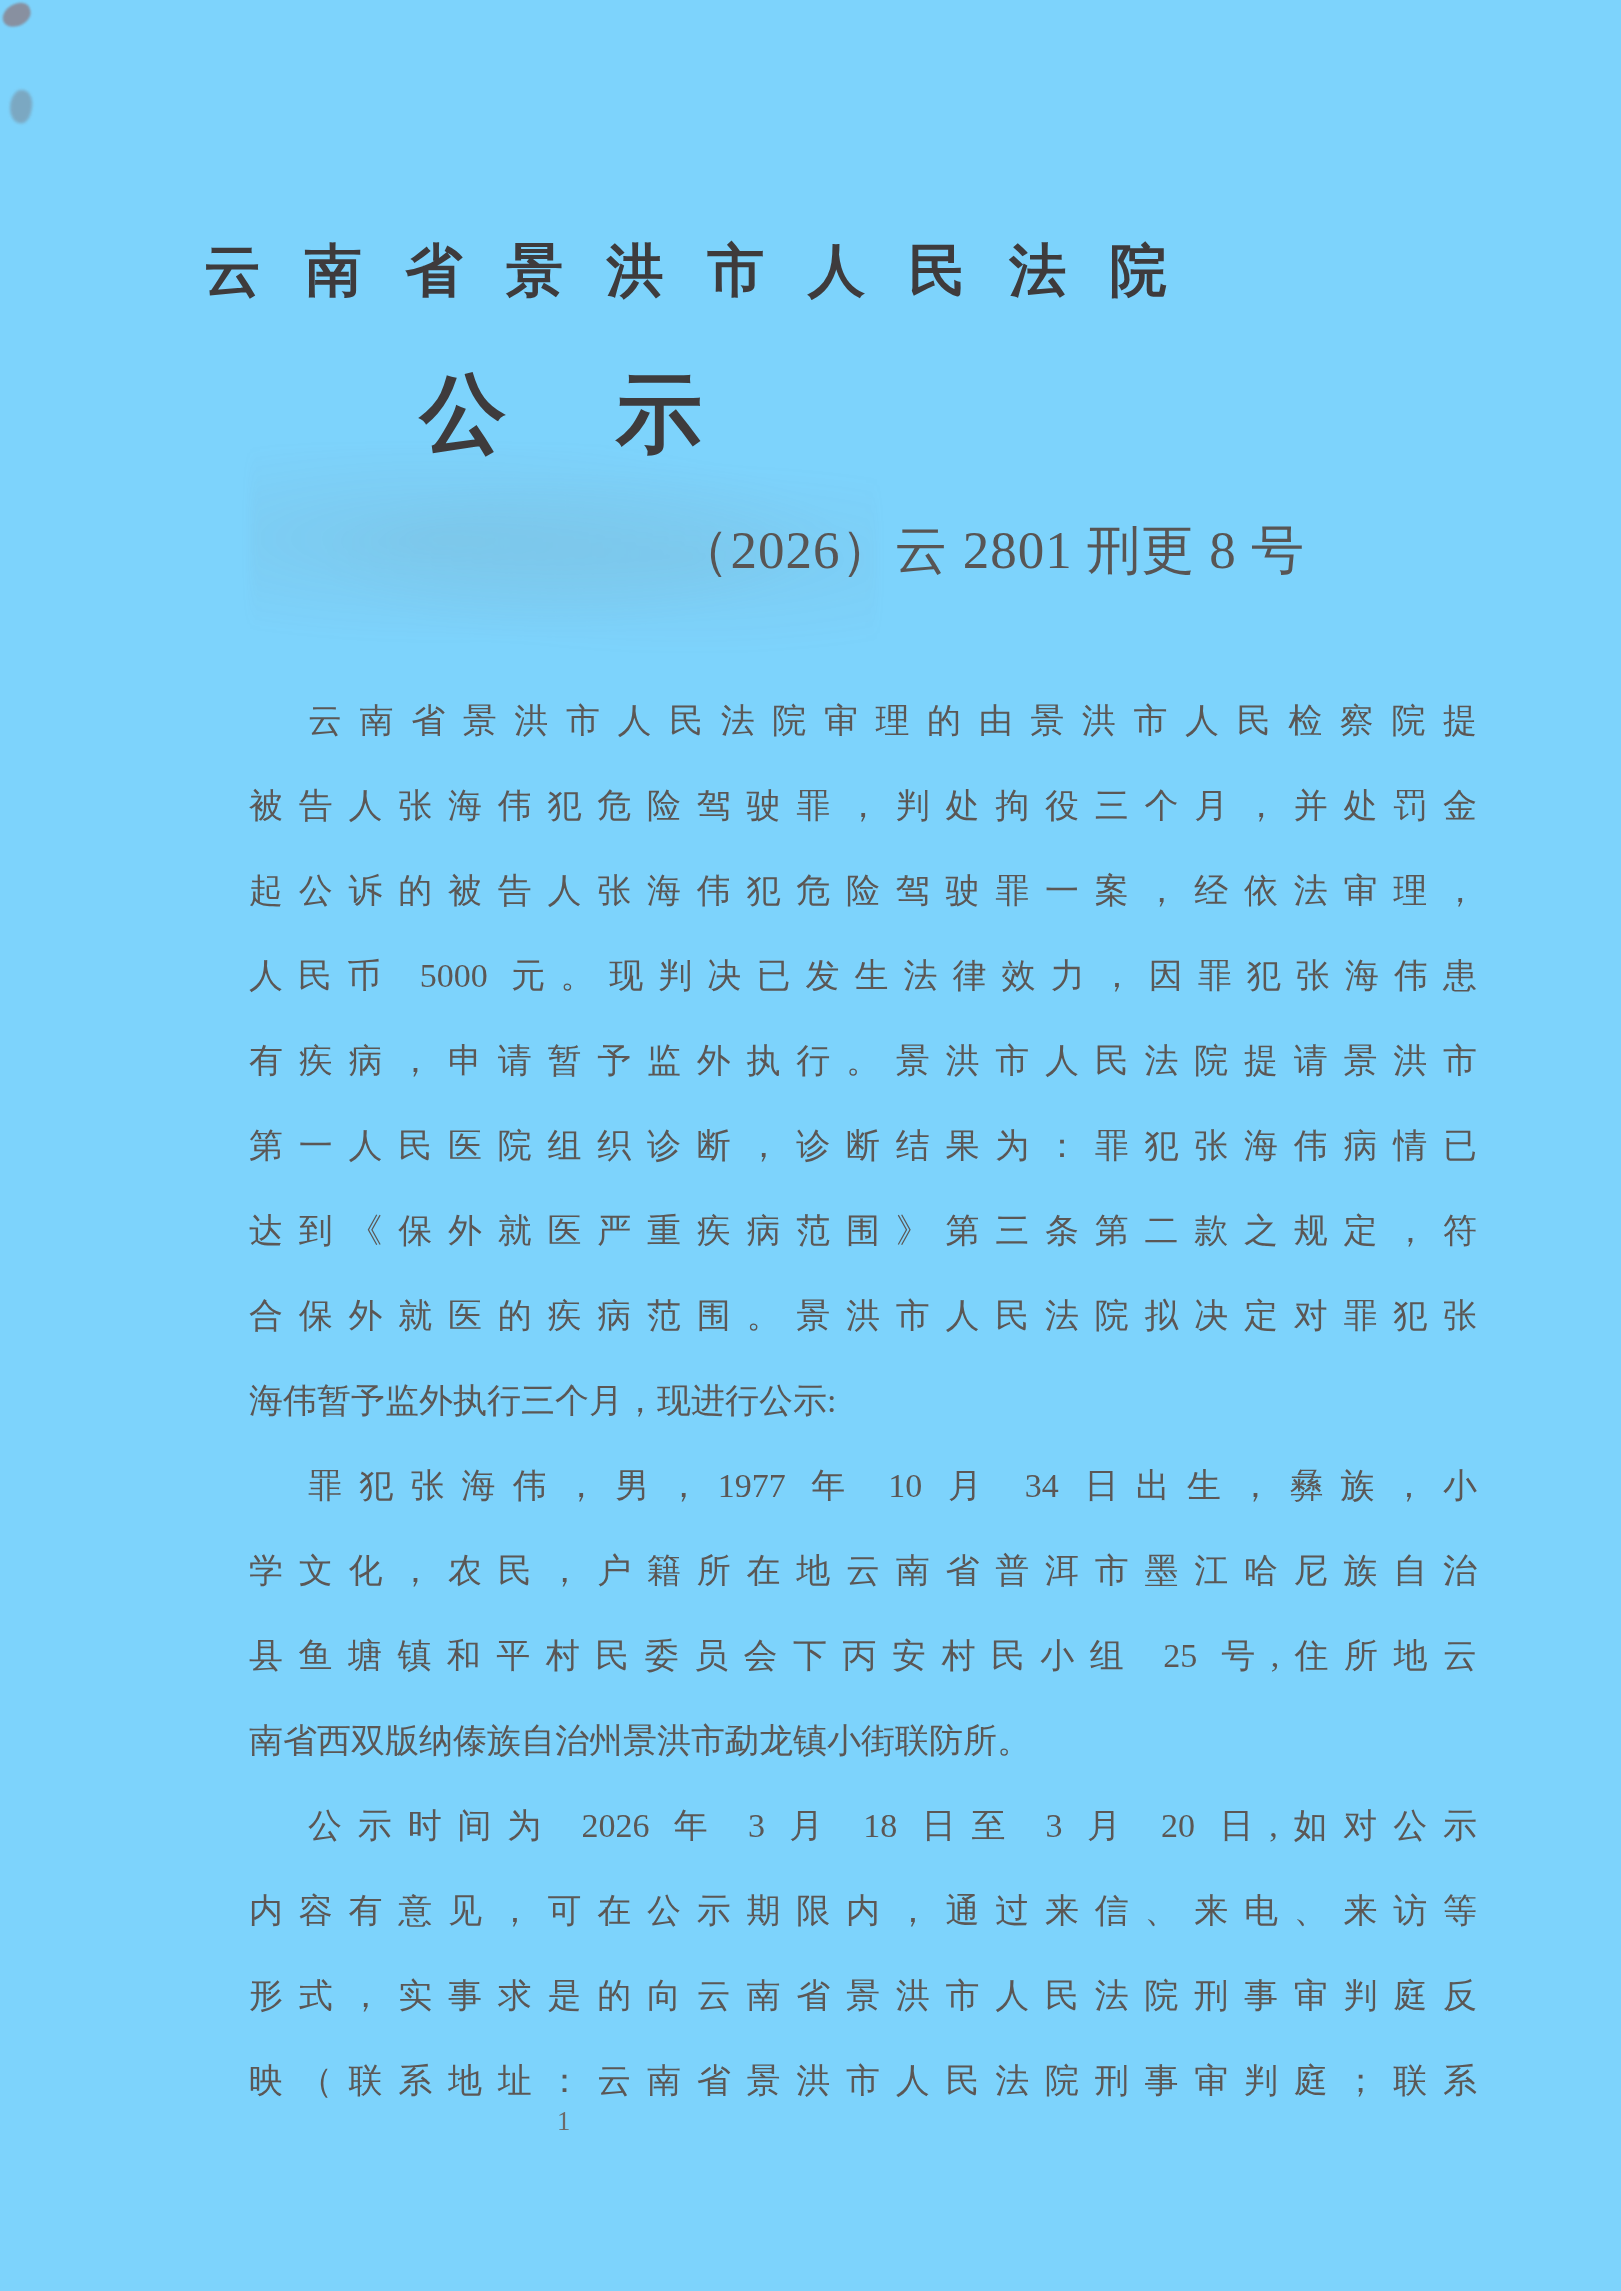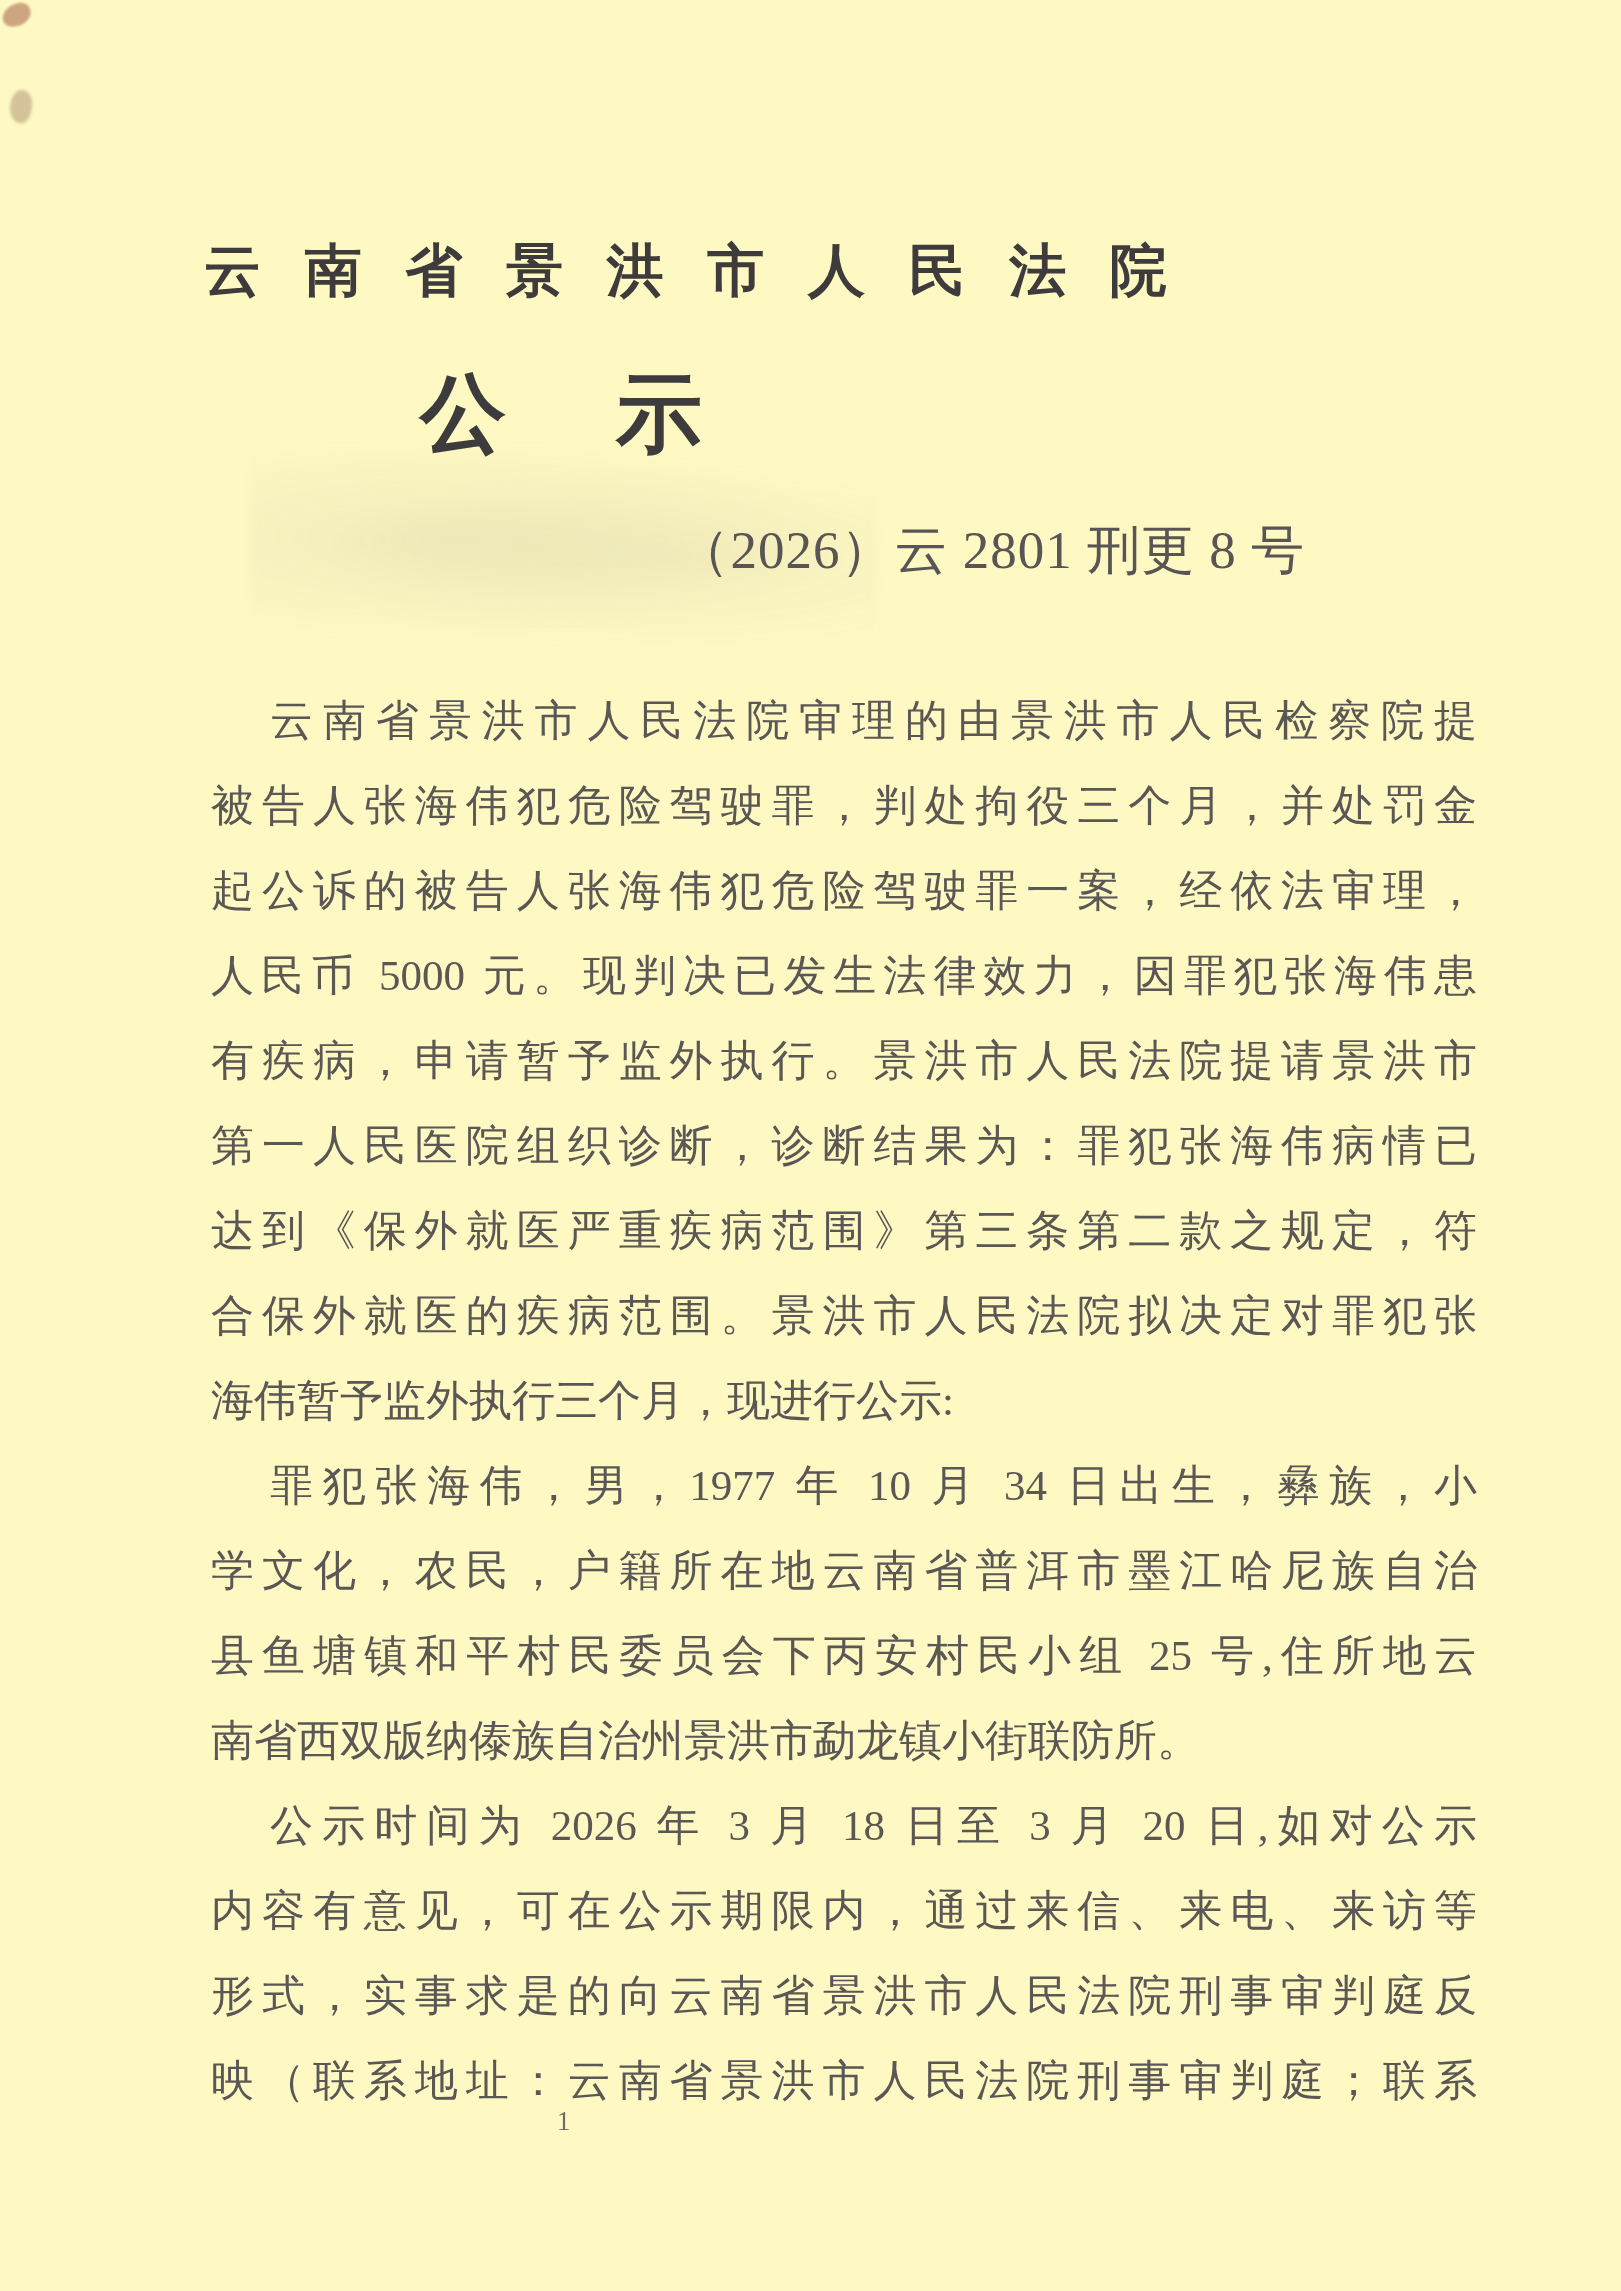--- a/index.html
+++ b/index.html
@@ -10,21 +10,21 @@
     width: 1621px;
     height: 2292px;
     position: relative;
     background: #f6f6f4;
     font-family: "Liberation Serif", "DejaVu Serif", serif;
     overflow: hidden;
   }
   .page {
     position: absolute;
     inset: 0;
-    background: #fef9c3;
+    background: #7dd3fc;
   }
   
   .smudge {
     position: absolute;
     left: 250px;
     top: 446px;
     width: 627px;
     height: 206px;
     background:
       radial-gradient(ellipse at 30% 45%, rgba(125,118,112,0.10), rgba(125,118,112,0) 65%),
@@ -83,25 +83,26 @@
     white-space: nowrap;
   }
   .body-text {
     position: absolute;
     left: 211px;
     top: 678px;
     width: 1266px;
     color: #5b5755;
   }
   .body-line {
-    font-size: 43px;
+    font-size: 34px;
     height: 85px;
     line-height: 85px;
     letter-spacing: 0;
     white-space: nowrap;
+    margin-left: 38px;
   }
   .body-line.justify {
     white-space: normal;
     text-align: justify;
     text-align-last: justify;
     text-justify: inter-character;
   }
   .body-line.indent {
     padding-left: 59px;
   }

